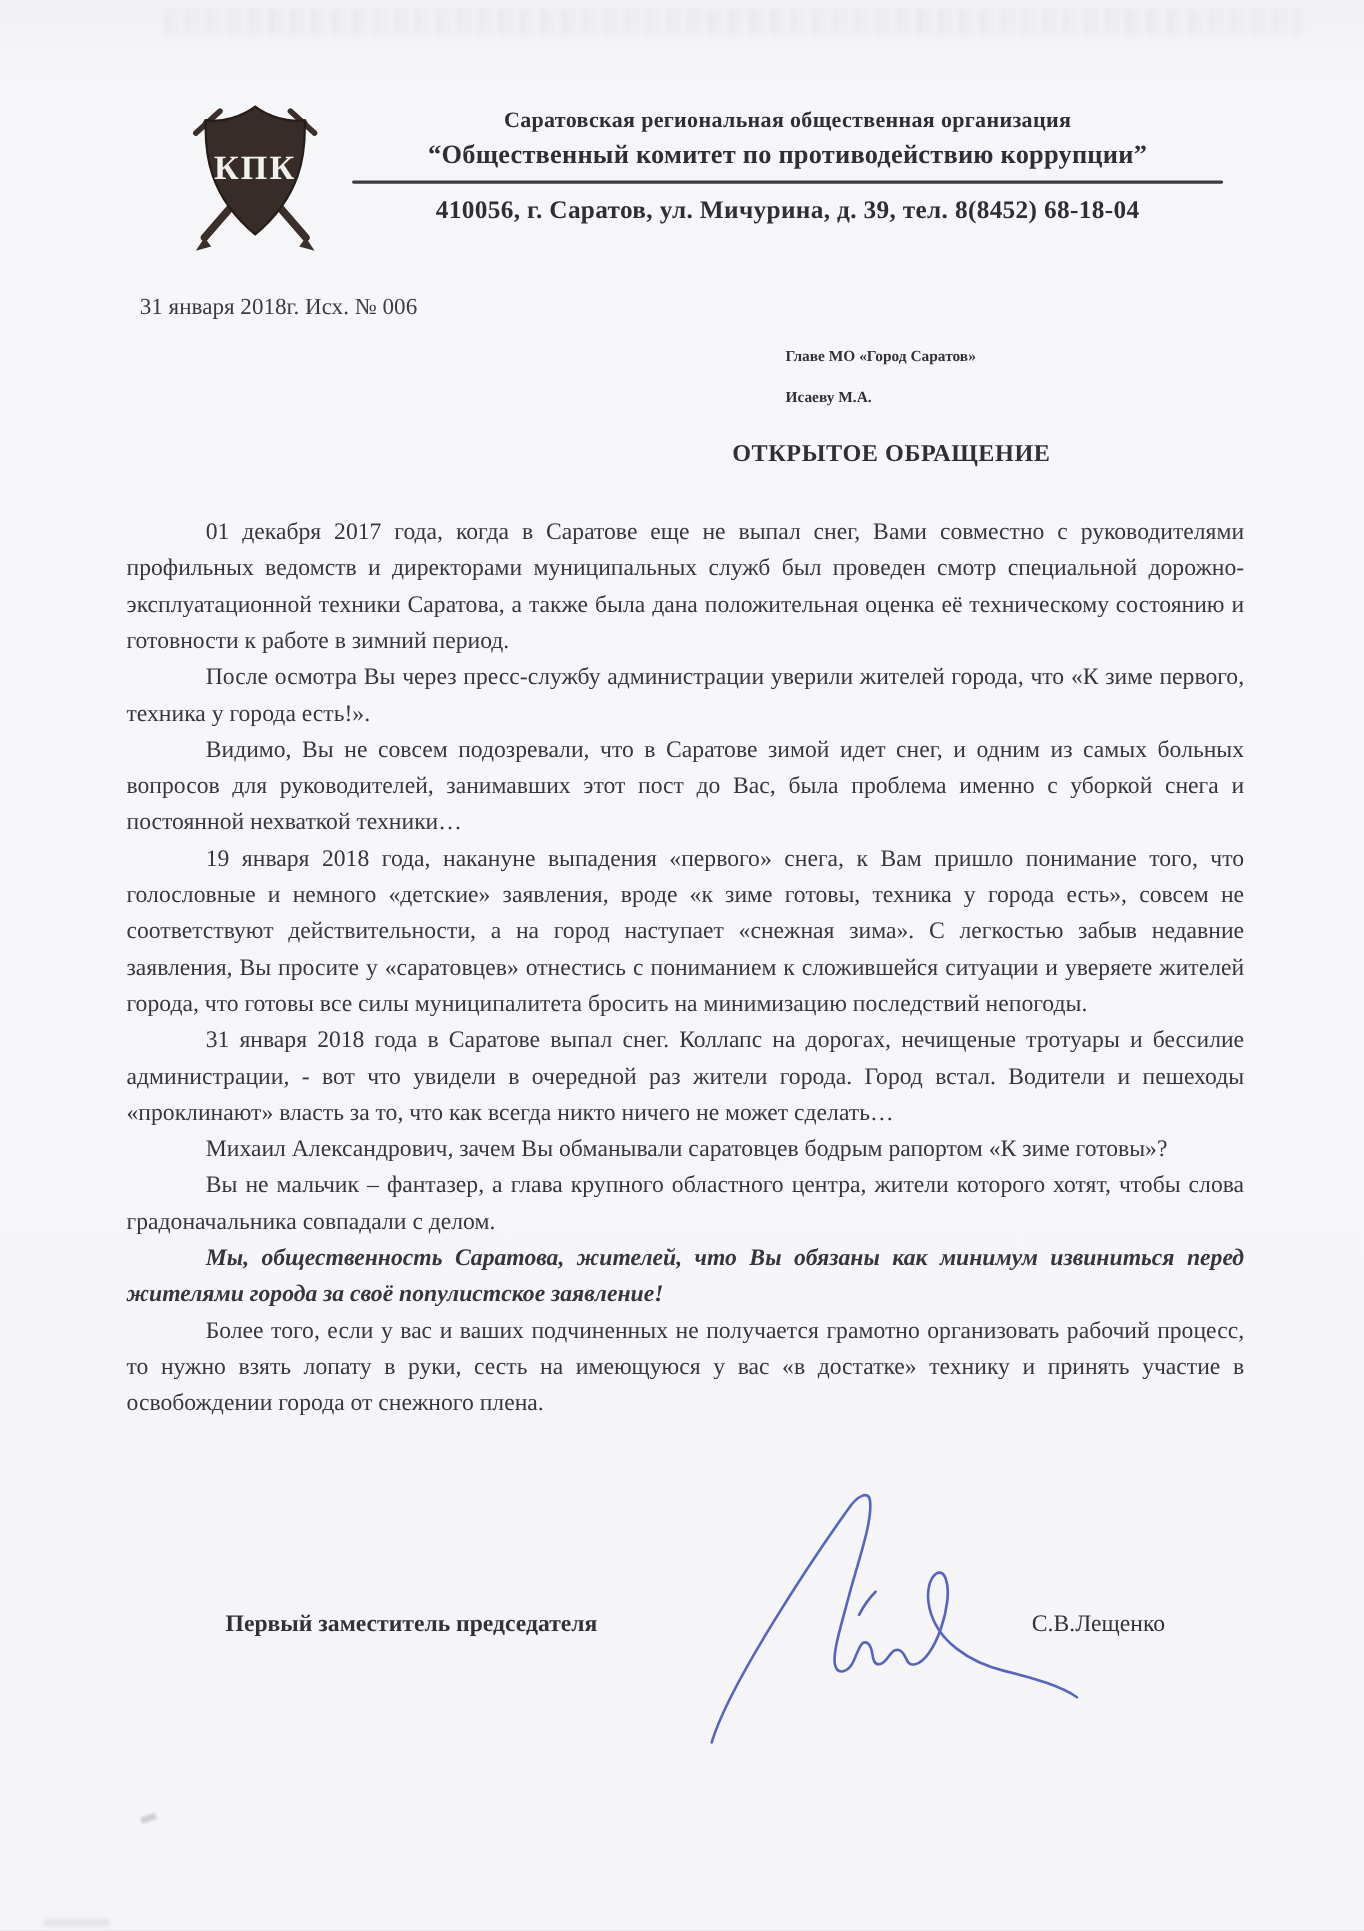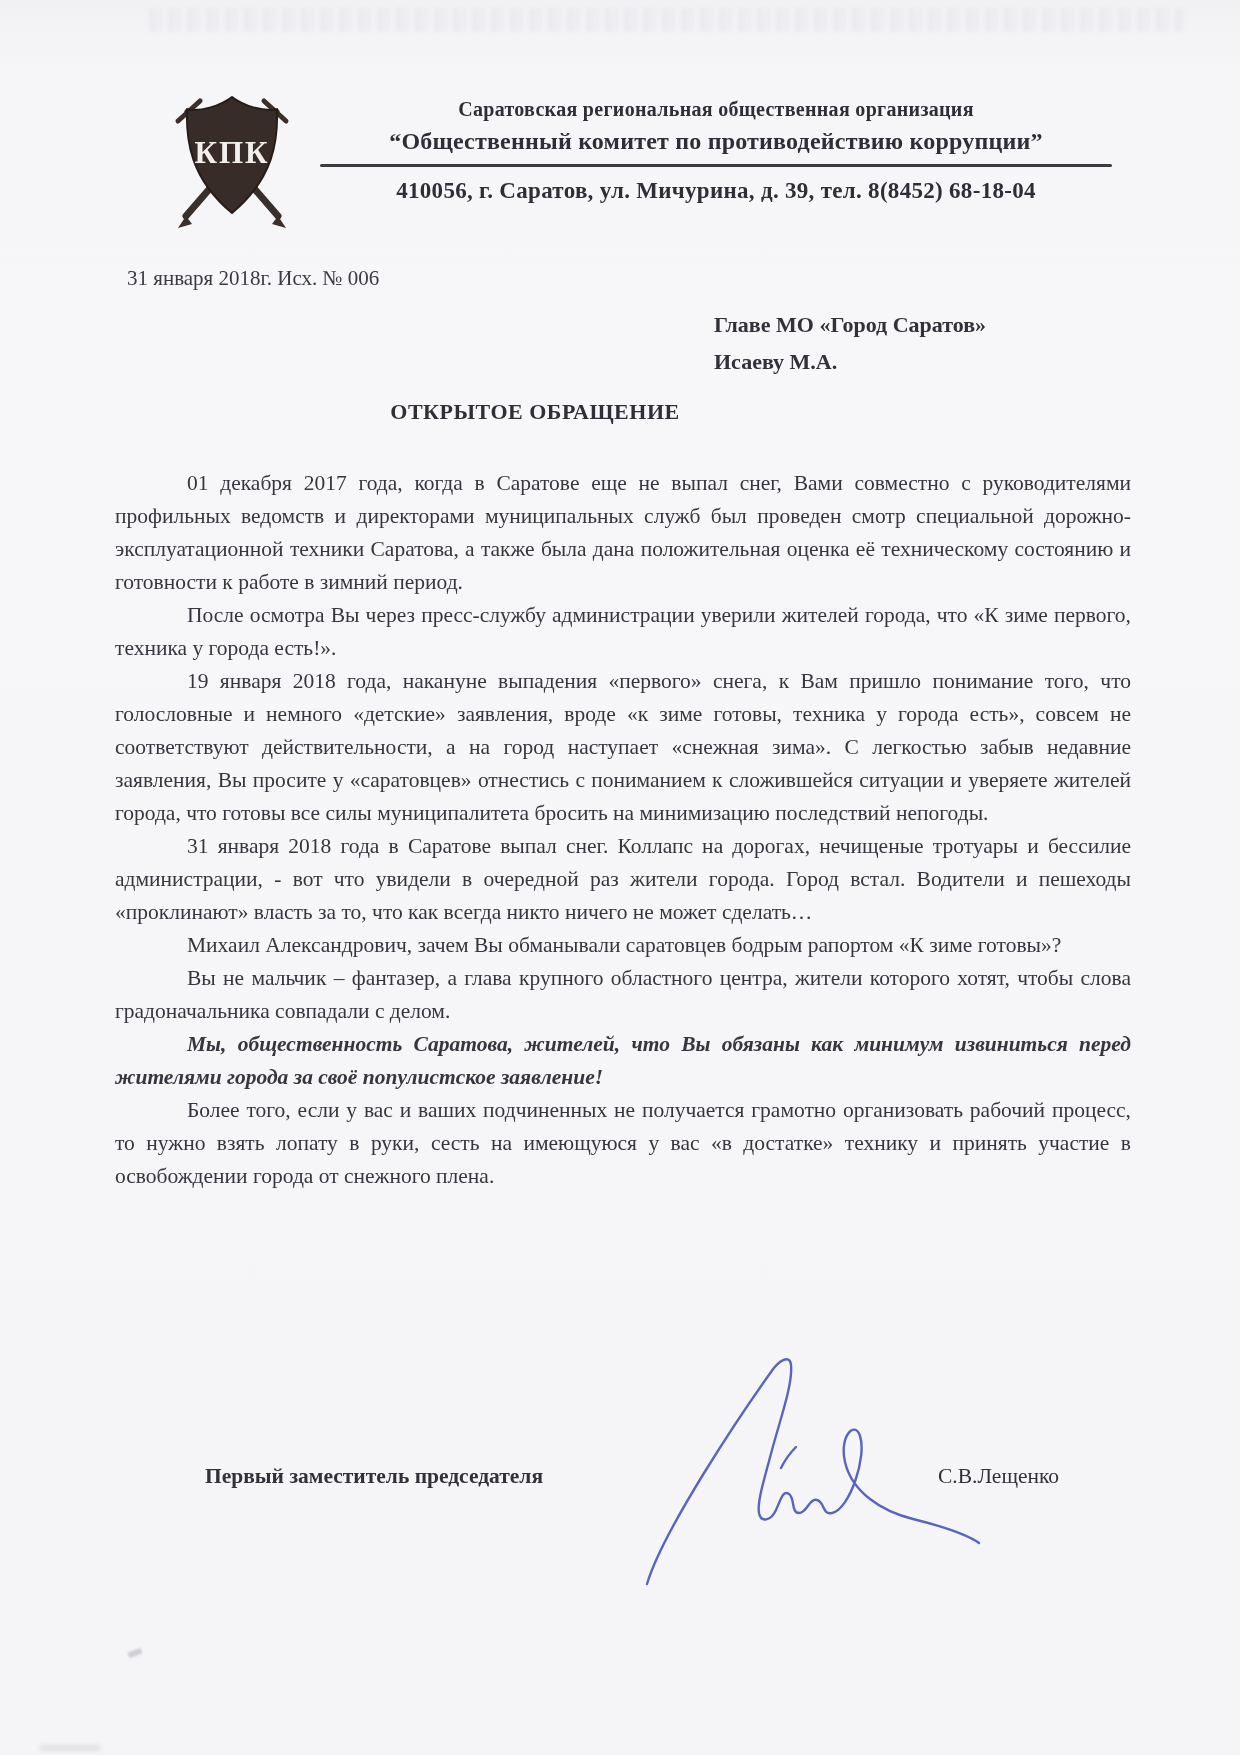--- a/index.html
+++ b/index.html
@@ -38,25 +38,25 @@
   .org-line2 { font-size: 24px; margin-top: 7px; letter-spacing: 0.2px; }
   .letterhead-divider { height: 3px; background: #3b3c42; margin: 9px 2px 11px 2px; border-radius: 2px; }
   .address-line { font-size: 23px; letter-spacing: 0.3px; }
 
   .date-line {
     position: absolute; left: 127px; top: 266px;
     font-size: 21px; color: #3a3b43;
   }
   .addressee {
     position: absolute; left: 714px; top: 306px;
-    font-size: 22px; font-weight: bold; line-height: 37px; color: #303139;
+    font-size: 14px; font-weight: bold; line-height: 37px; color: #303139;
   }
   .letter-title {
     position: absolute; left: 115px; top: 399px; width: 840px;
-    text-align: center; font-size: 22px; font-weight: bold;
+    text-align: right; font-size: 22px; font-weight: bold;
     letter-spacing: 0.5px; color: #2f3037;
   }
   .letter-body {
     position: absolute; left: 115px; top: 467px; width: 1016px;
     font-size: 21.5px; line-height: 33px; text-align: justify; color: #35363e;
   }
   .letter-body p { margin: 0; text-indent: 72px; }
   .letter-body p.emphasis { font-weight: bold; font-style: italic; }
 
   .signature-title {
@@ -121,20 +121,21 @@
   <div class="addressee">
     <div>Главе МО «Город Саратов»</div>
     <div>Исаеву М.А.</div>
   </div>
 
   <div class="letter-title">ОТКРЫТОЕ ОБРАЩЕНИЕ</div>
 
   <div class="letter-body">
     <p>01 декабря 2017 года, когда в Саратове еще не выпал снег, Вами совместно с руководителями профильных ведомств и директорами муниципальных служб был проведен смотр специальной дорожно-эксплуатационной техники Саратова, а также была дана положительная оценка её техническому состоянию и готовности к работе в зимний период.</p>
     <p>После осмотра Вы через пресс-службу администрации уверили жителей города, что «К зиме первого, техника у города есть!».</p>
+    <p>Видимо, Вы не совсем подозревали, что в Саратове зимой идет снег, и одним из самых больных вопросов для руководителей, занимавших этот пост до Вас, была проблема именно с уборкой снега и постоянной нехваткой техники…</p>
     <p>19 января 2018 года, накануне выпадения «первого» снега, к Вам пришло понимание того, что голословные и немного «детские» заявления, вроде «к зиме готовы, техника у города есть», совсем не соответствуют действительности, а на город наступает «снежная зима». С легкостью забыв недавние заявления, Вы просите у «саратовцев» отнестись с пониманием к сложившейся ситуации и уверяете жителей города, что готовы все силы муниципалитета бросить на минимизацию последствий непогоды.</p>
     <p>31 января 2018 года в Саратове выпал снег. Коллапс на дорогах, нечищеные тротуары и бессилие администрации, - вот что увидели в очередной раз жители города. Город встал. Водители и пешеходы «проклинают» власть за то, что как всегда никто ничего не может сделать…</p>
     <p>Михаил Александрович, зачем Вы обманывали саратовцев бодрым рапортом «К зиме готовы»?</p>
     <p>Вы не мальчик – фантазер, а глава крупного областного центра, жители которого хотят, чтобы слова градоначальника совпадали с делом.</p>
     <p class="emphasis">Мы, общественность Саратова, жителей, что Вы обязаны как минимум извиниться перед жителями города за своё популистское заявление!</p>
     <p>Более того, если у вас и ваших подчиненных не получается грамотно организовать рабочий процесс, то нужно взять лопату в руки, сесть на имеющуюся у вас «в достатке» технику и принять участие в освобождении города от снежного плена.</p>
   </div>
 
   <div class="signature-title">Первый заместитель председателя</div>
   <div class="signature-name">С.В.Лещенко</div>

